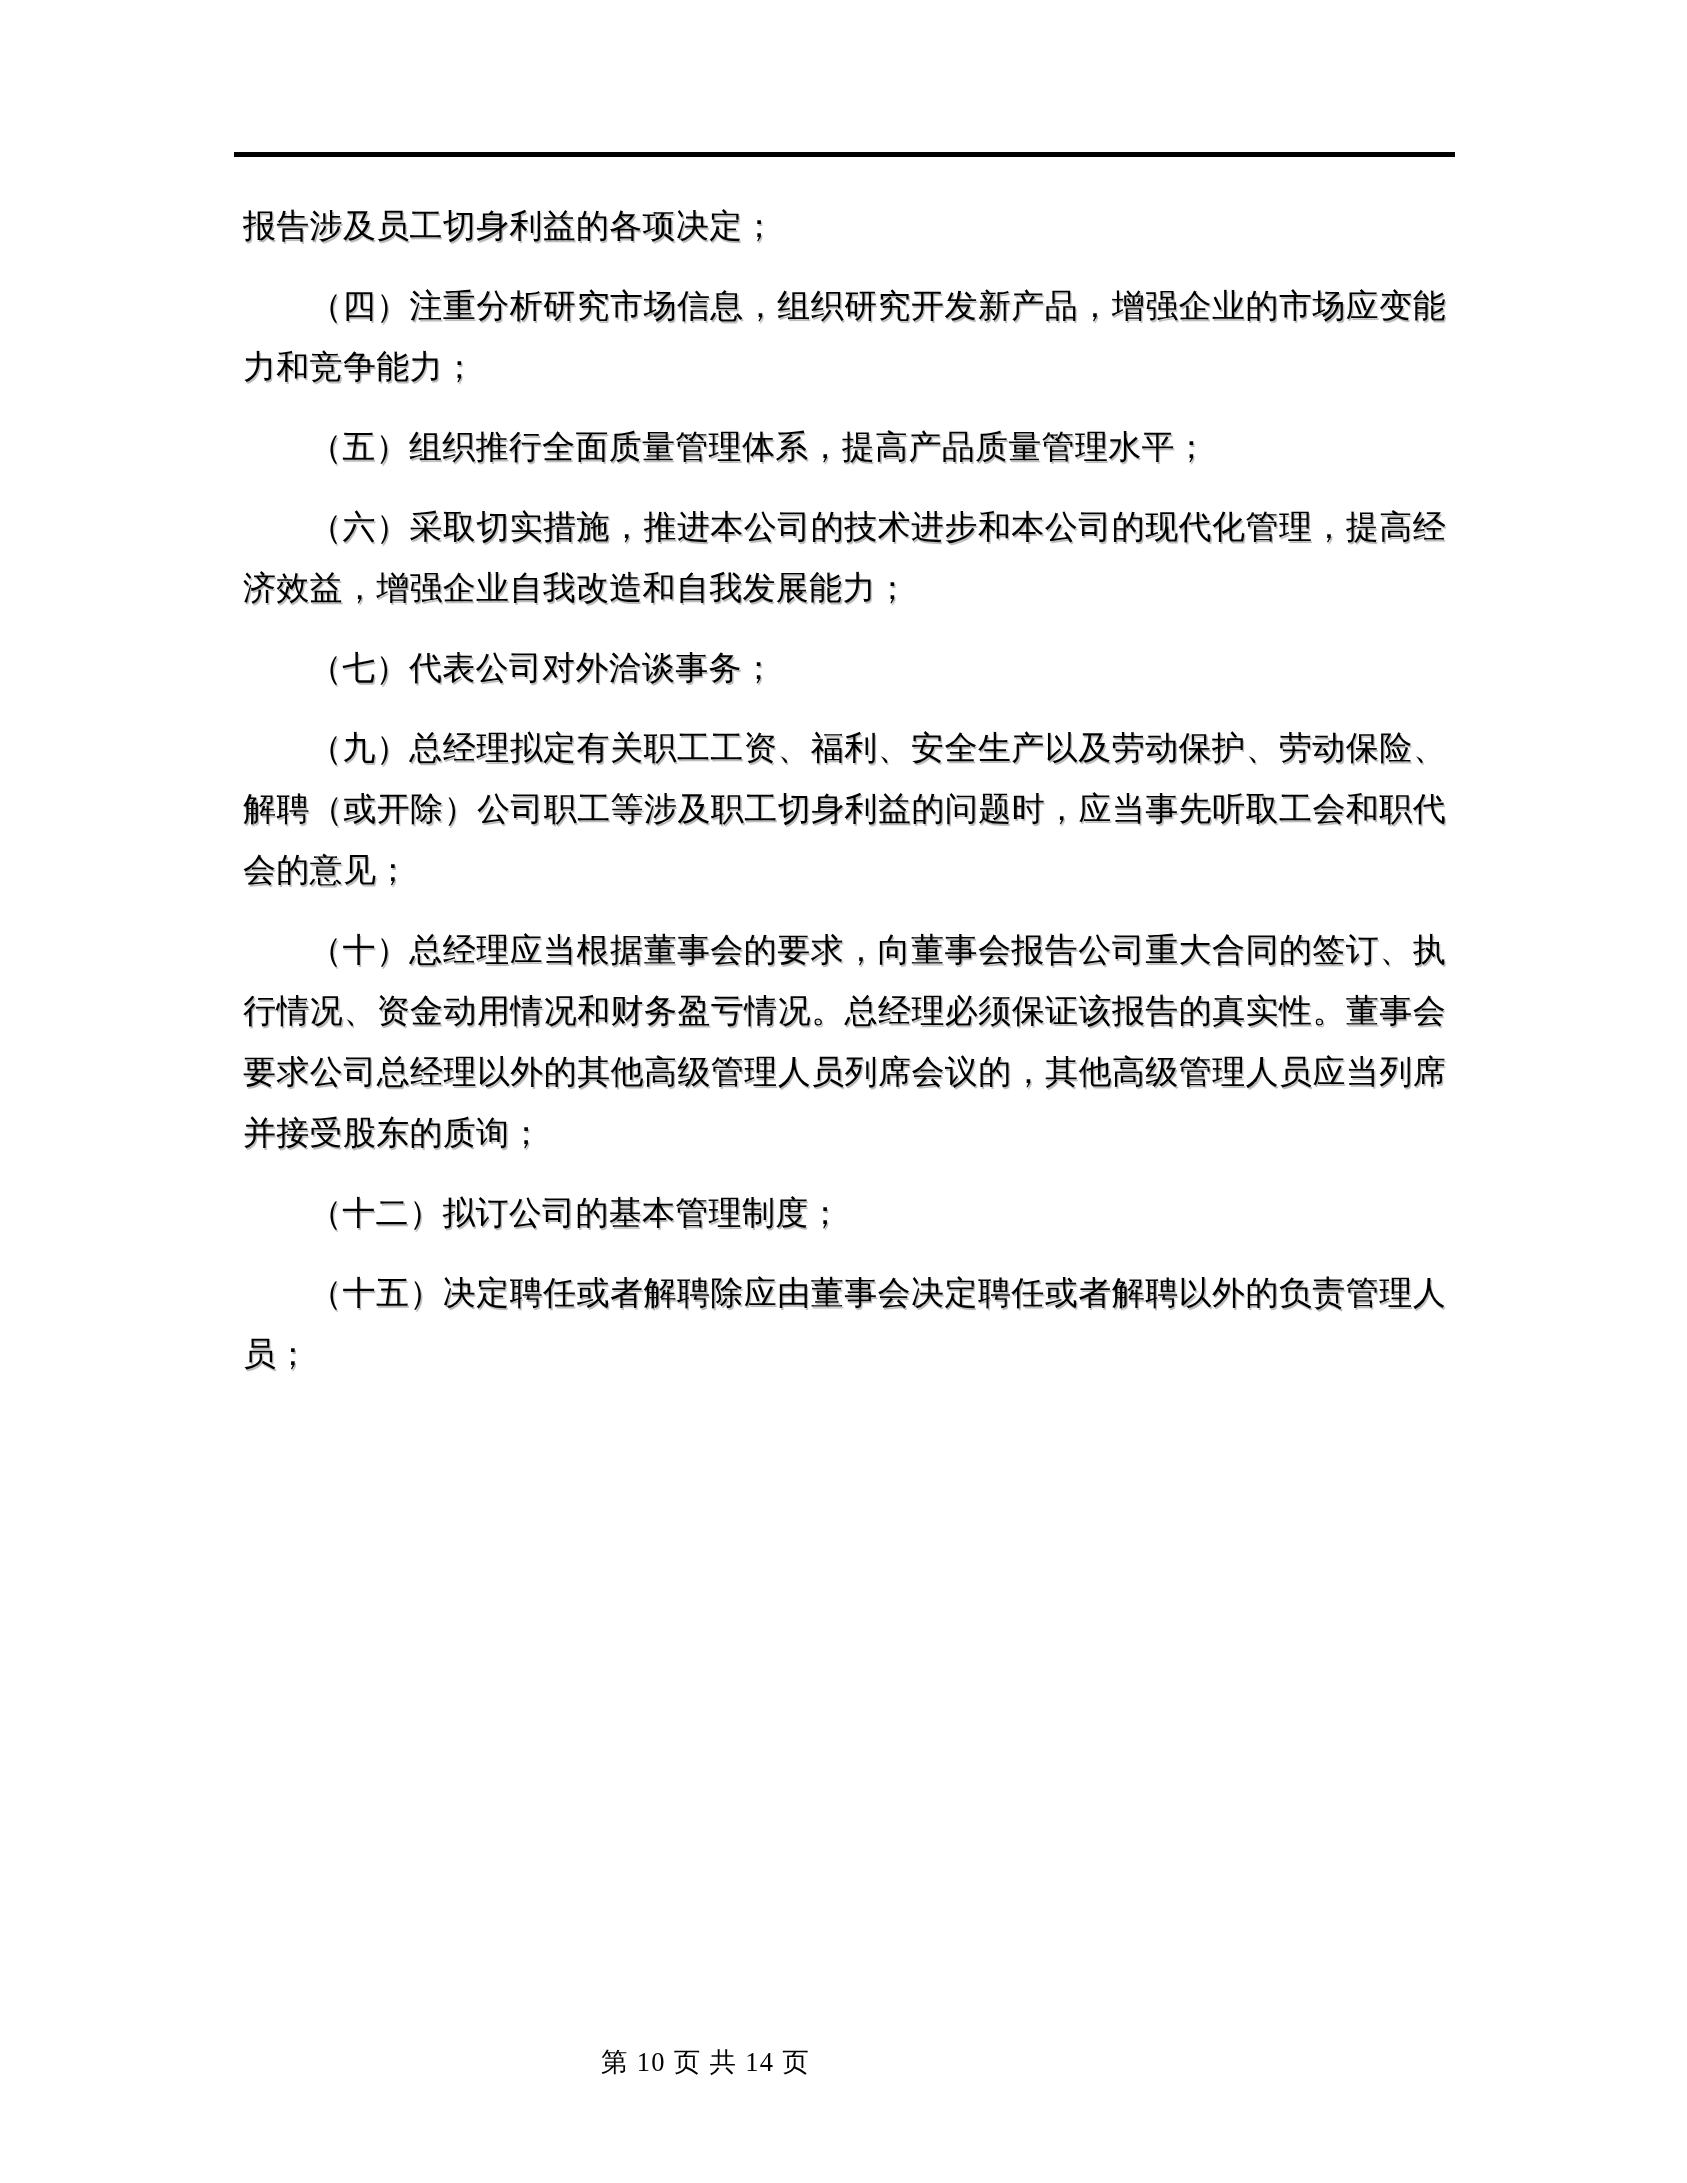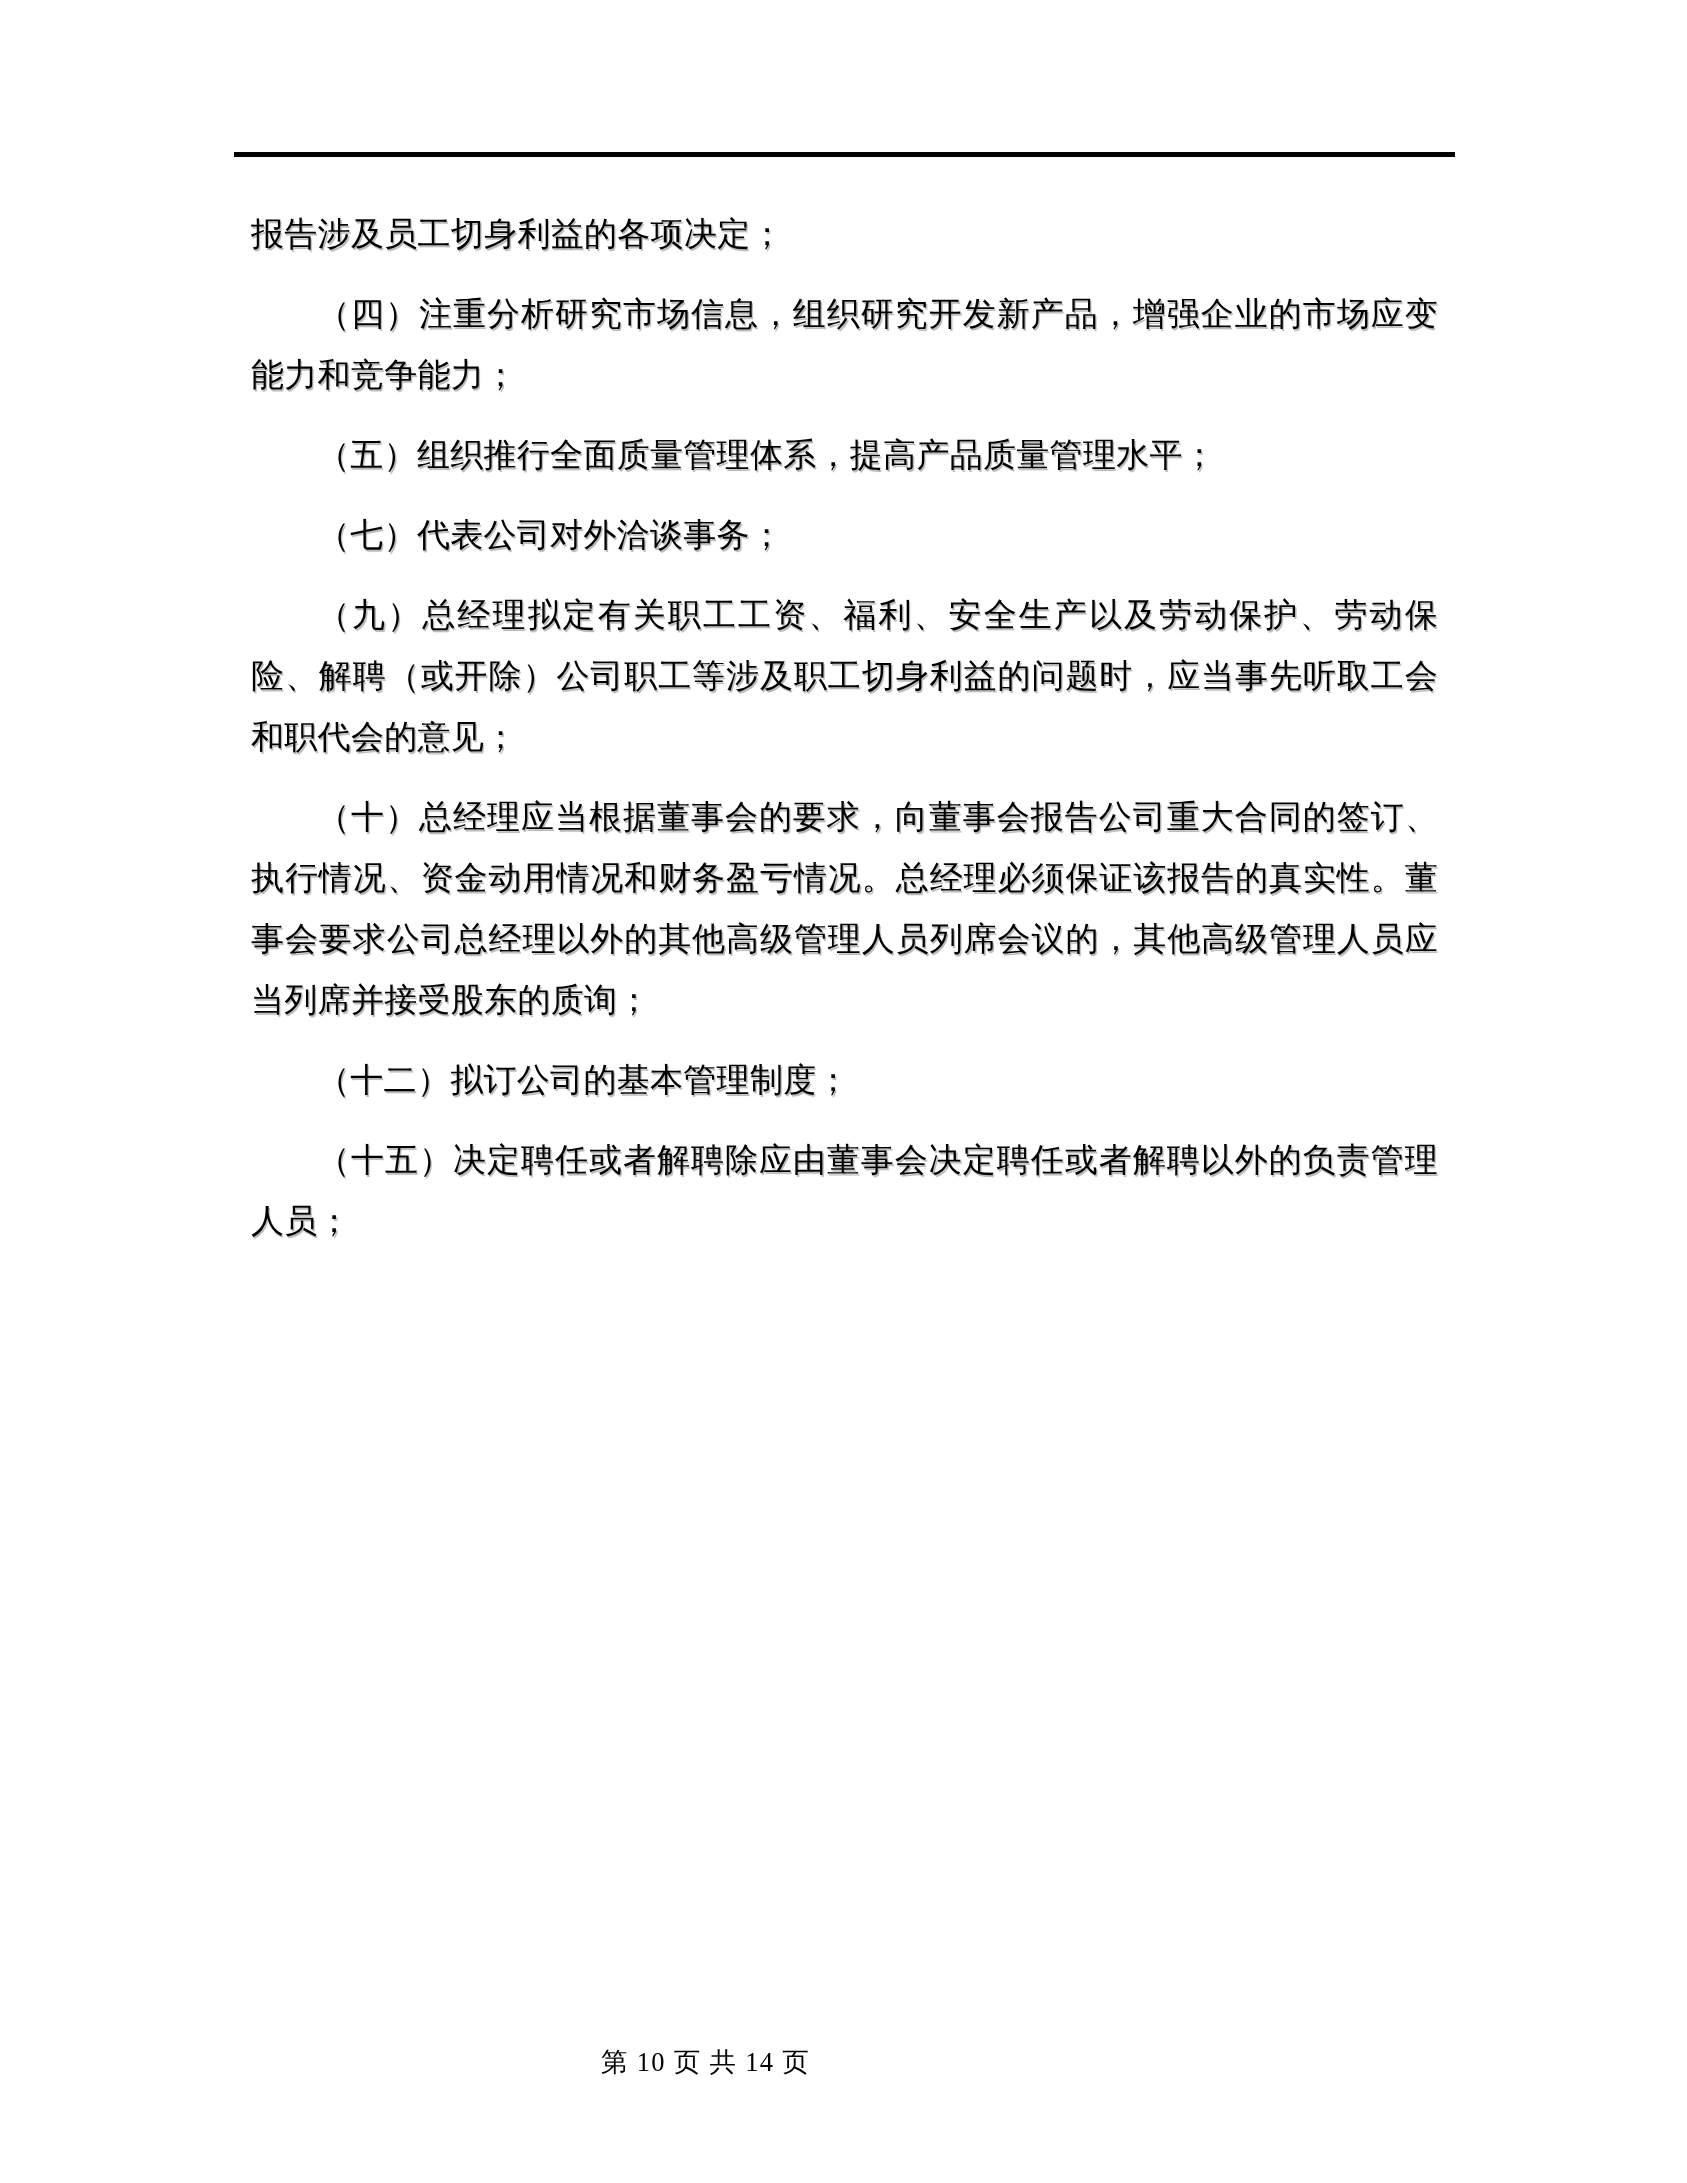--- a/index.html
+++ b/index.html
@@ -30,21 +30,21 @@
     height: 5.3px;
     background: #000000;
   }
   .content {
     position: absolute;
     left: 234px;
     top: 187px;
     width: 1221px;
   }
   .para {
-    margin: 17px;
+    margin: 9px;
     font-size: 33px;
     line-height: 61px;
     text-align: justify;
     word-break: break-all;
     letter-spacing: 0.3px;
     text-shadow: 1.3px 2px 0.7px rgba(0, 0, 0, 0.28);
   }
   .para + .para {
     margin-top: 19px;
   }
@@ -64,20 +64,21 @@
 </style>
 </head>
 <body>
 
 <div class="page">
   <div class="header-rule"></div>
   <div class="content">
       <p class="para">报告涉及员工切身利益的各项决定；</p>
       <p class="para indent">（四）注重分析研究市场信息，组织研究开发新产品，增强企业的市场应变能力和竞争能力；</p>
       <p class="para indent">（五）组织推行全面质量管理体系，提高产品质量管理水平；</p>
+      <p class="para indent">（六）采取切实措施，推进本公司的技术进步和本公司的现代化管理，提高经济效益，增强企业自我改造和自我发展能力；</p>
       <p class="para indent">（七）代表公司对外洽谈事务；</p>
       <p class="para indent">（九）总经理拟定有关职工工资、福利、安全生产以及劳动保护、劳动保险、解聘（或开除）公司职工等涉及职工切身利益的问题时，应当事先听取工会和职代会的意见；</p>
       <p class="para indent">（十）总经理应当根据董事会的要求，向董事会报告公司重大合同的签订、执行情况、资金动用情况和财务盈亏情况。总经理必须保证该报告的真实性。董事会要求公司总经理以外的其他高级管理人员列席会议的，其他高级管理人员应当列席并接受股东的质询；</p>
       <p class="para indent">（十二）拟订公司的基本管理制度；</p>
       <p class="para indent">（十五）决定聘任或者解聘除应由董事会决定聘任或者解聘以外的负责管理人员；</p>
     </div>
   <div class="footer">第 10 页 共 14 页</div>
 </div>
 
 

